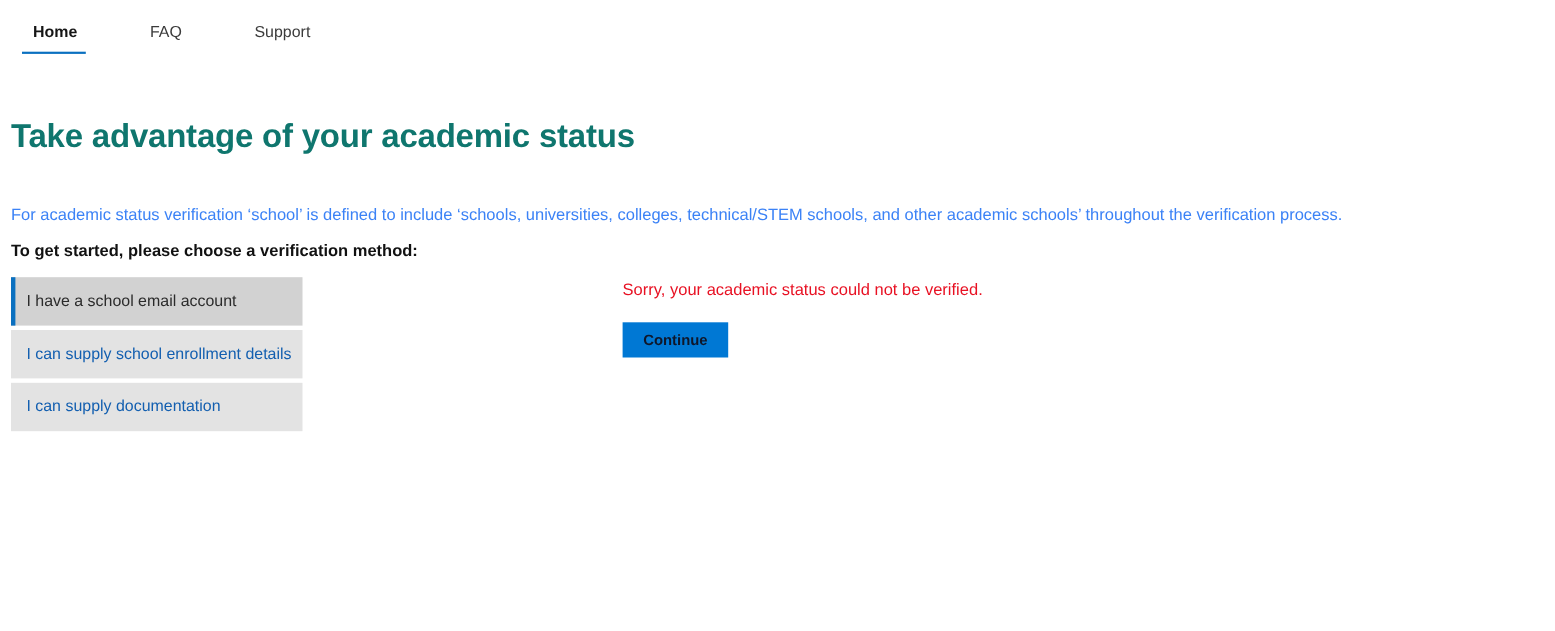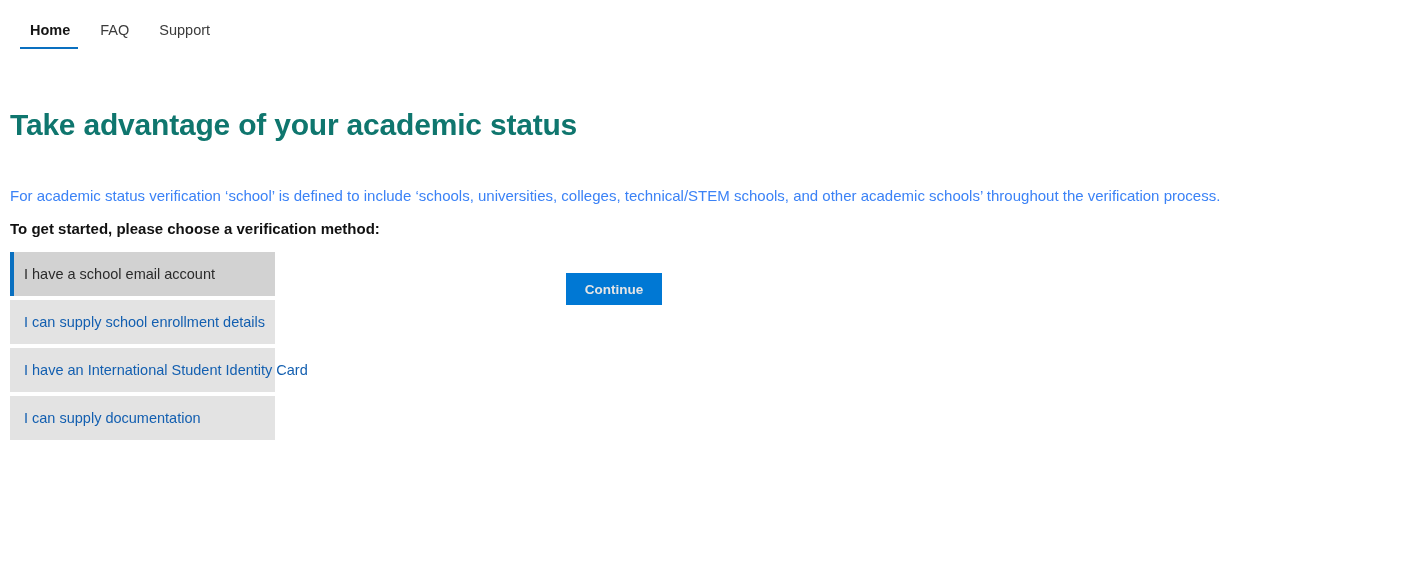--- a/index.html
+++ b/index.html
@@ -17,20 +17,21 @@
   }
 
   
   .topnav {
     position: absolute;
     left: 0;
     top: 0;
     display: flex;
     align-items: flex-start;
     padding: 22px 0 0 20px;
+    gap: 36px;
   }
   .nav-item {
     position: relative;
     font-size: 14.5px;
     color: #3b3b3b;
     padding: 0 10px 10px 10px;
     margin-right: 10px;
     cursor: pointer;
     white-space: nowrap;
     line-height: 17px;
@@ -138,21 +139,21 @@
     color: #e81123;
     line-height: 20px;
     white-space: nowrap;
   }
   .continue-button {
     margin-top: 19px;
     width: 96px;
     height: 32px;
     background: #0078d4;
     border: none;
-    color: #e5e5e5;
+    color: #0f172a;
     font-family: "Liberation Sans", sans-serif;
     font-size: 13.5px;
     font-weight: bold;
     cursor: pointer;
     display: flex;
     align-items: center;
     justify-content: center;
     padding: 0;
   }
 </style>
@@ -184,28 +185,25 @@
     <span class="accent-bar"></span>
     <span class="method-label">I have a school email account</span>
   </div>
 
   <div class="method-item">
     <span class="accent-bar"></span>
     <span class="method-label">I can supply school enrollment details</span>
   </div>
 
 
-  <div class="method-item">
-    <span class="accent-bar"></span>
-    <span class="method-label">I have an International Student Identity Card</span>
-  </div>
 
 
   <div class="method-item">
     <span class="accent-bar"></span>
     <span class="method-label">I can supply documentation</span>
   </div>
 
 </div>
 
 <div class="result-panel">
+  <div class="error-message">Sorry, your academic status could not be verified.</div>
   <button class="continue-button">Continue</button>
 </div>
 
 </body></html>

